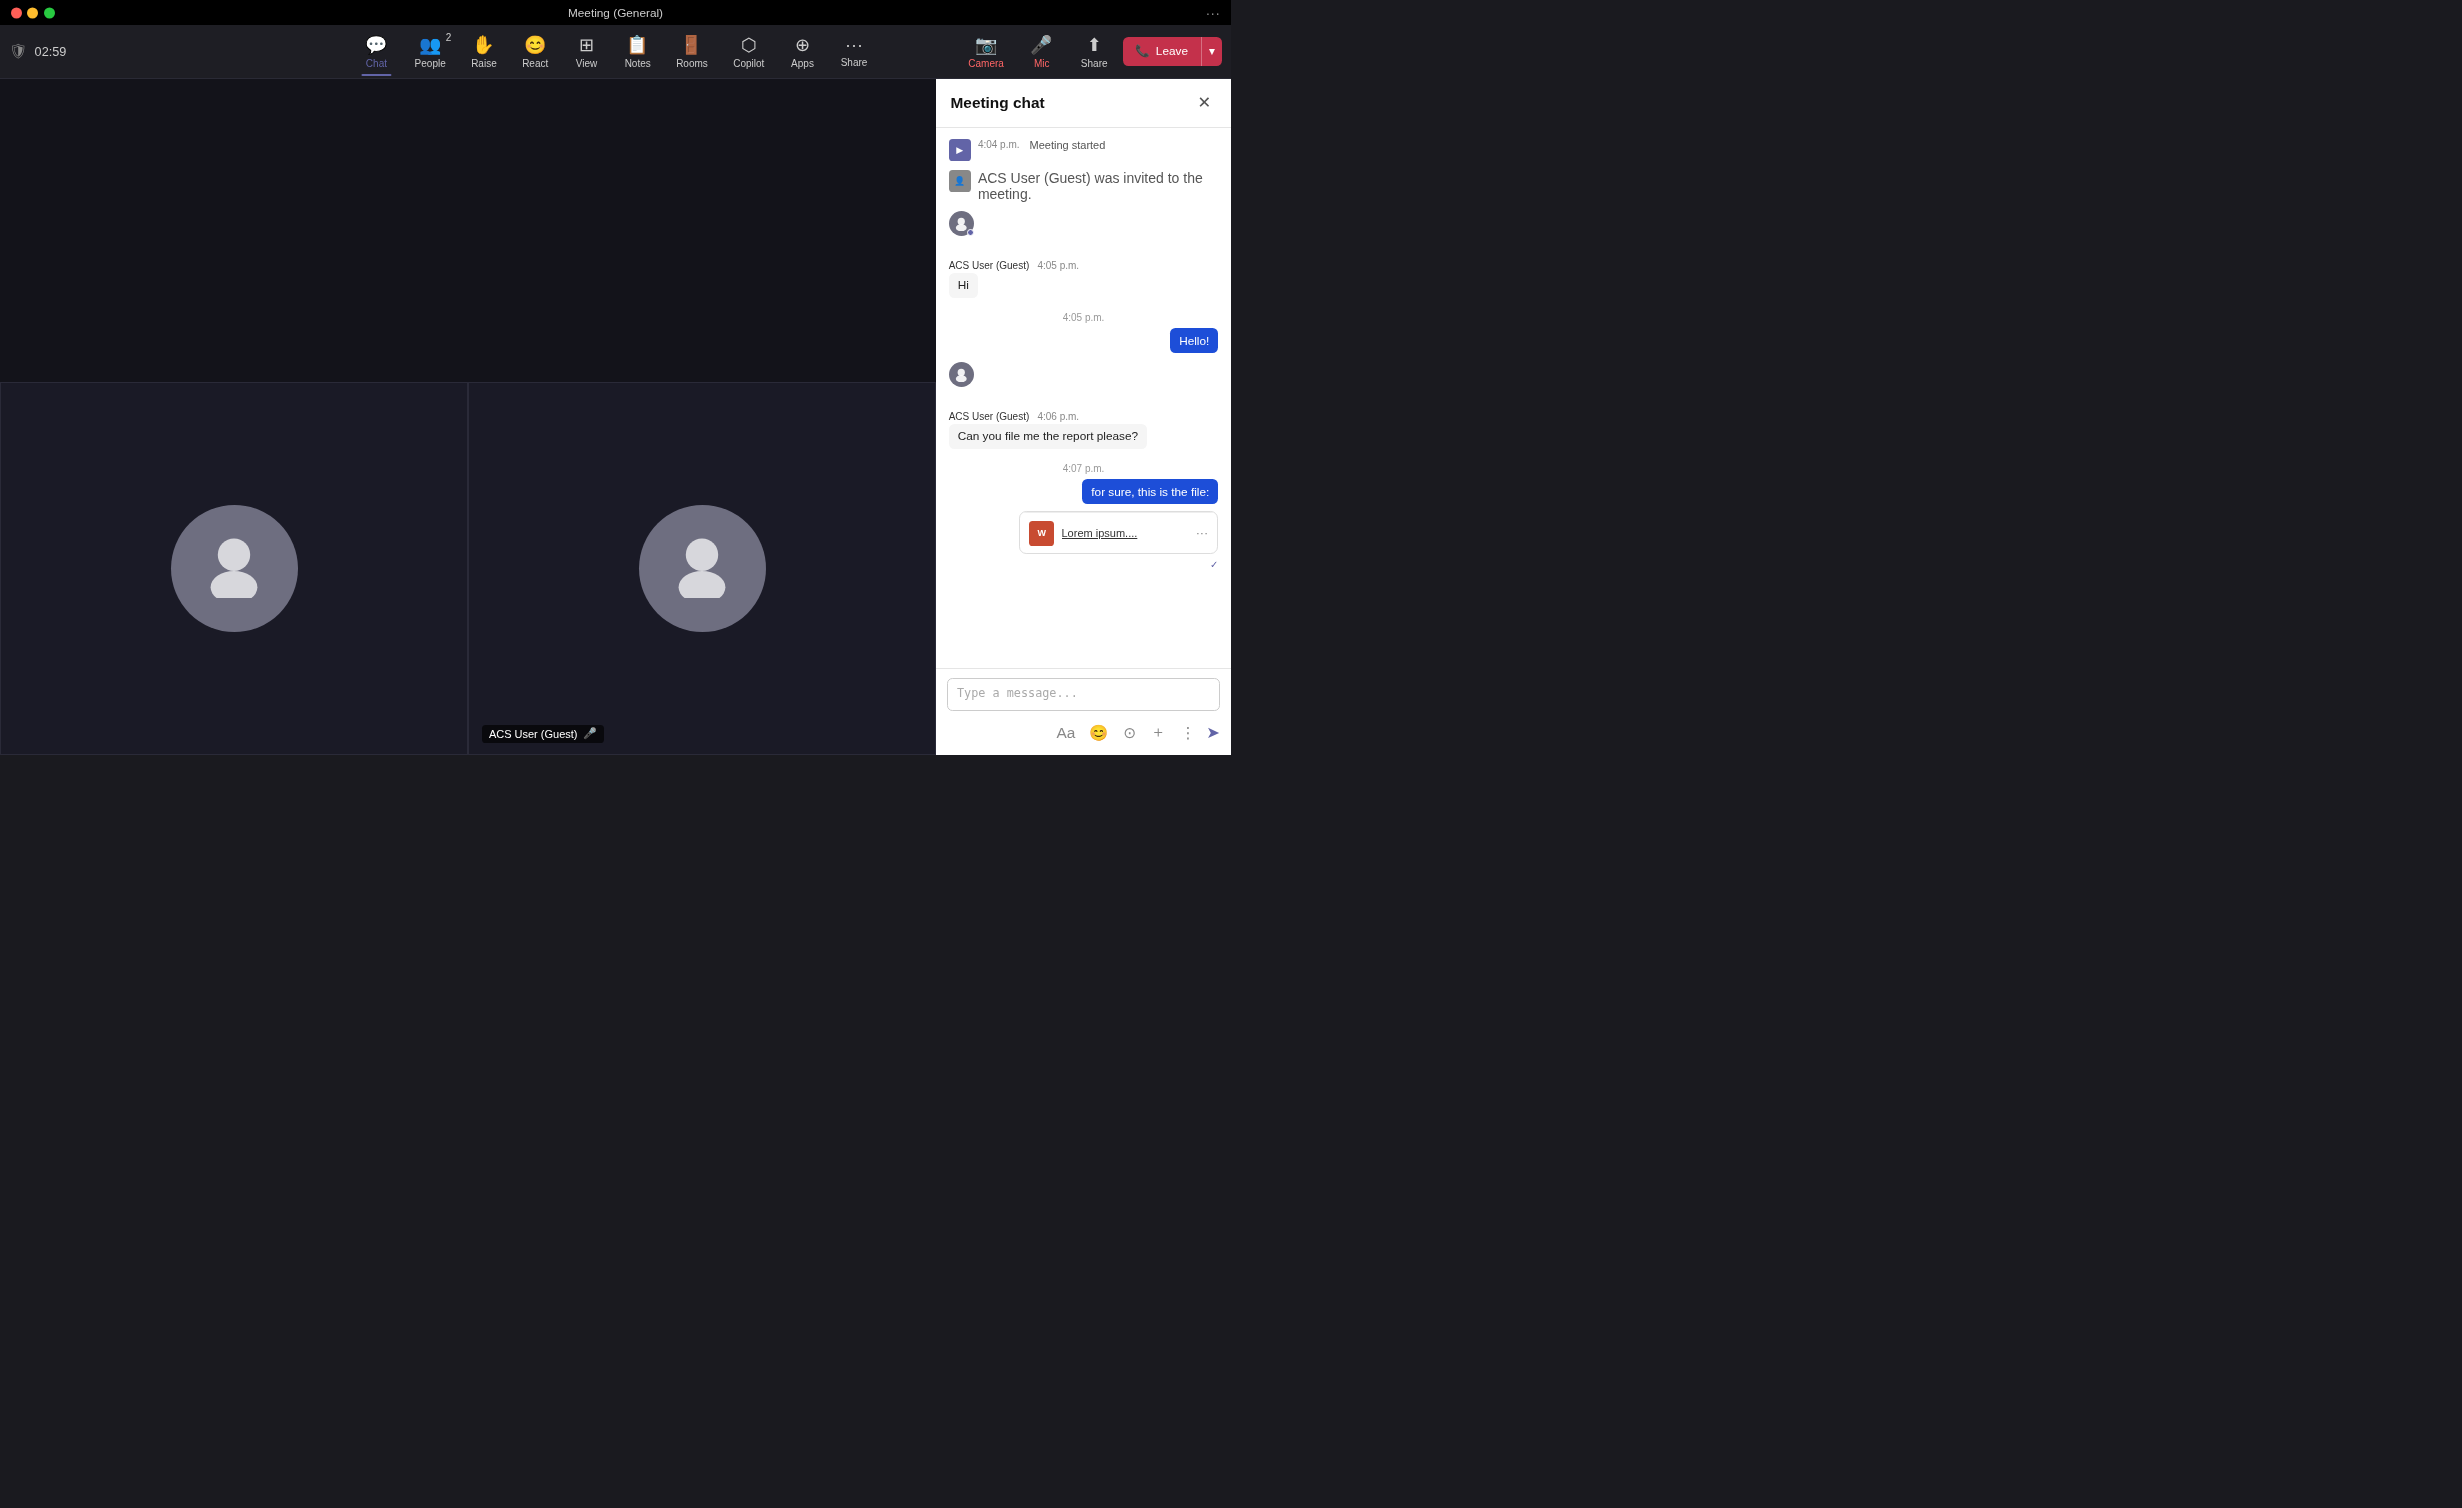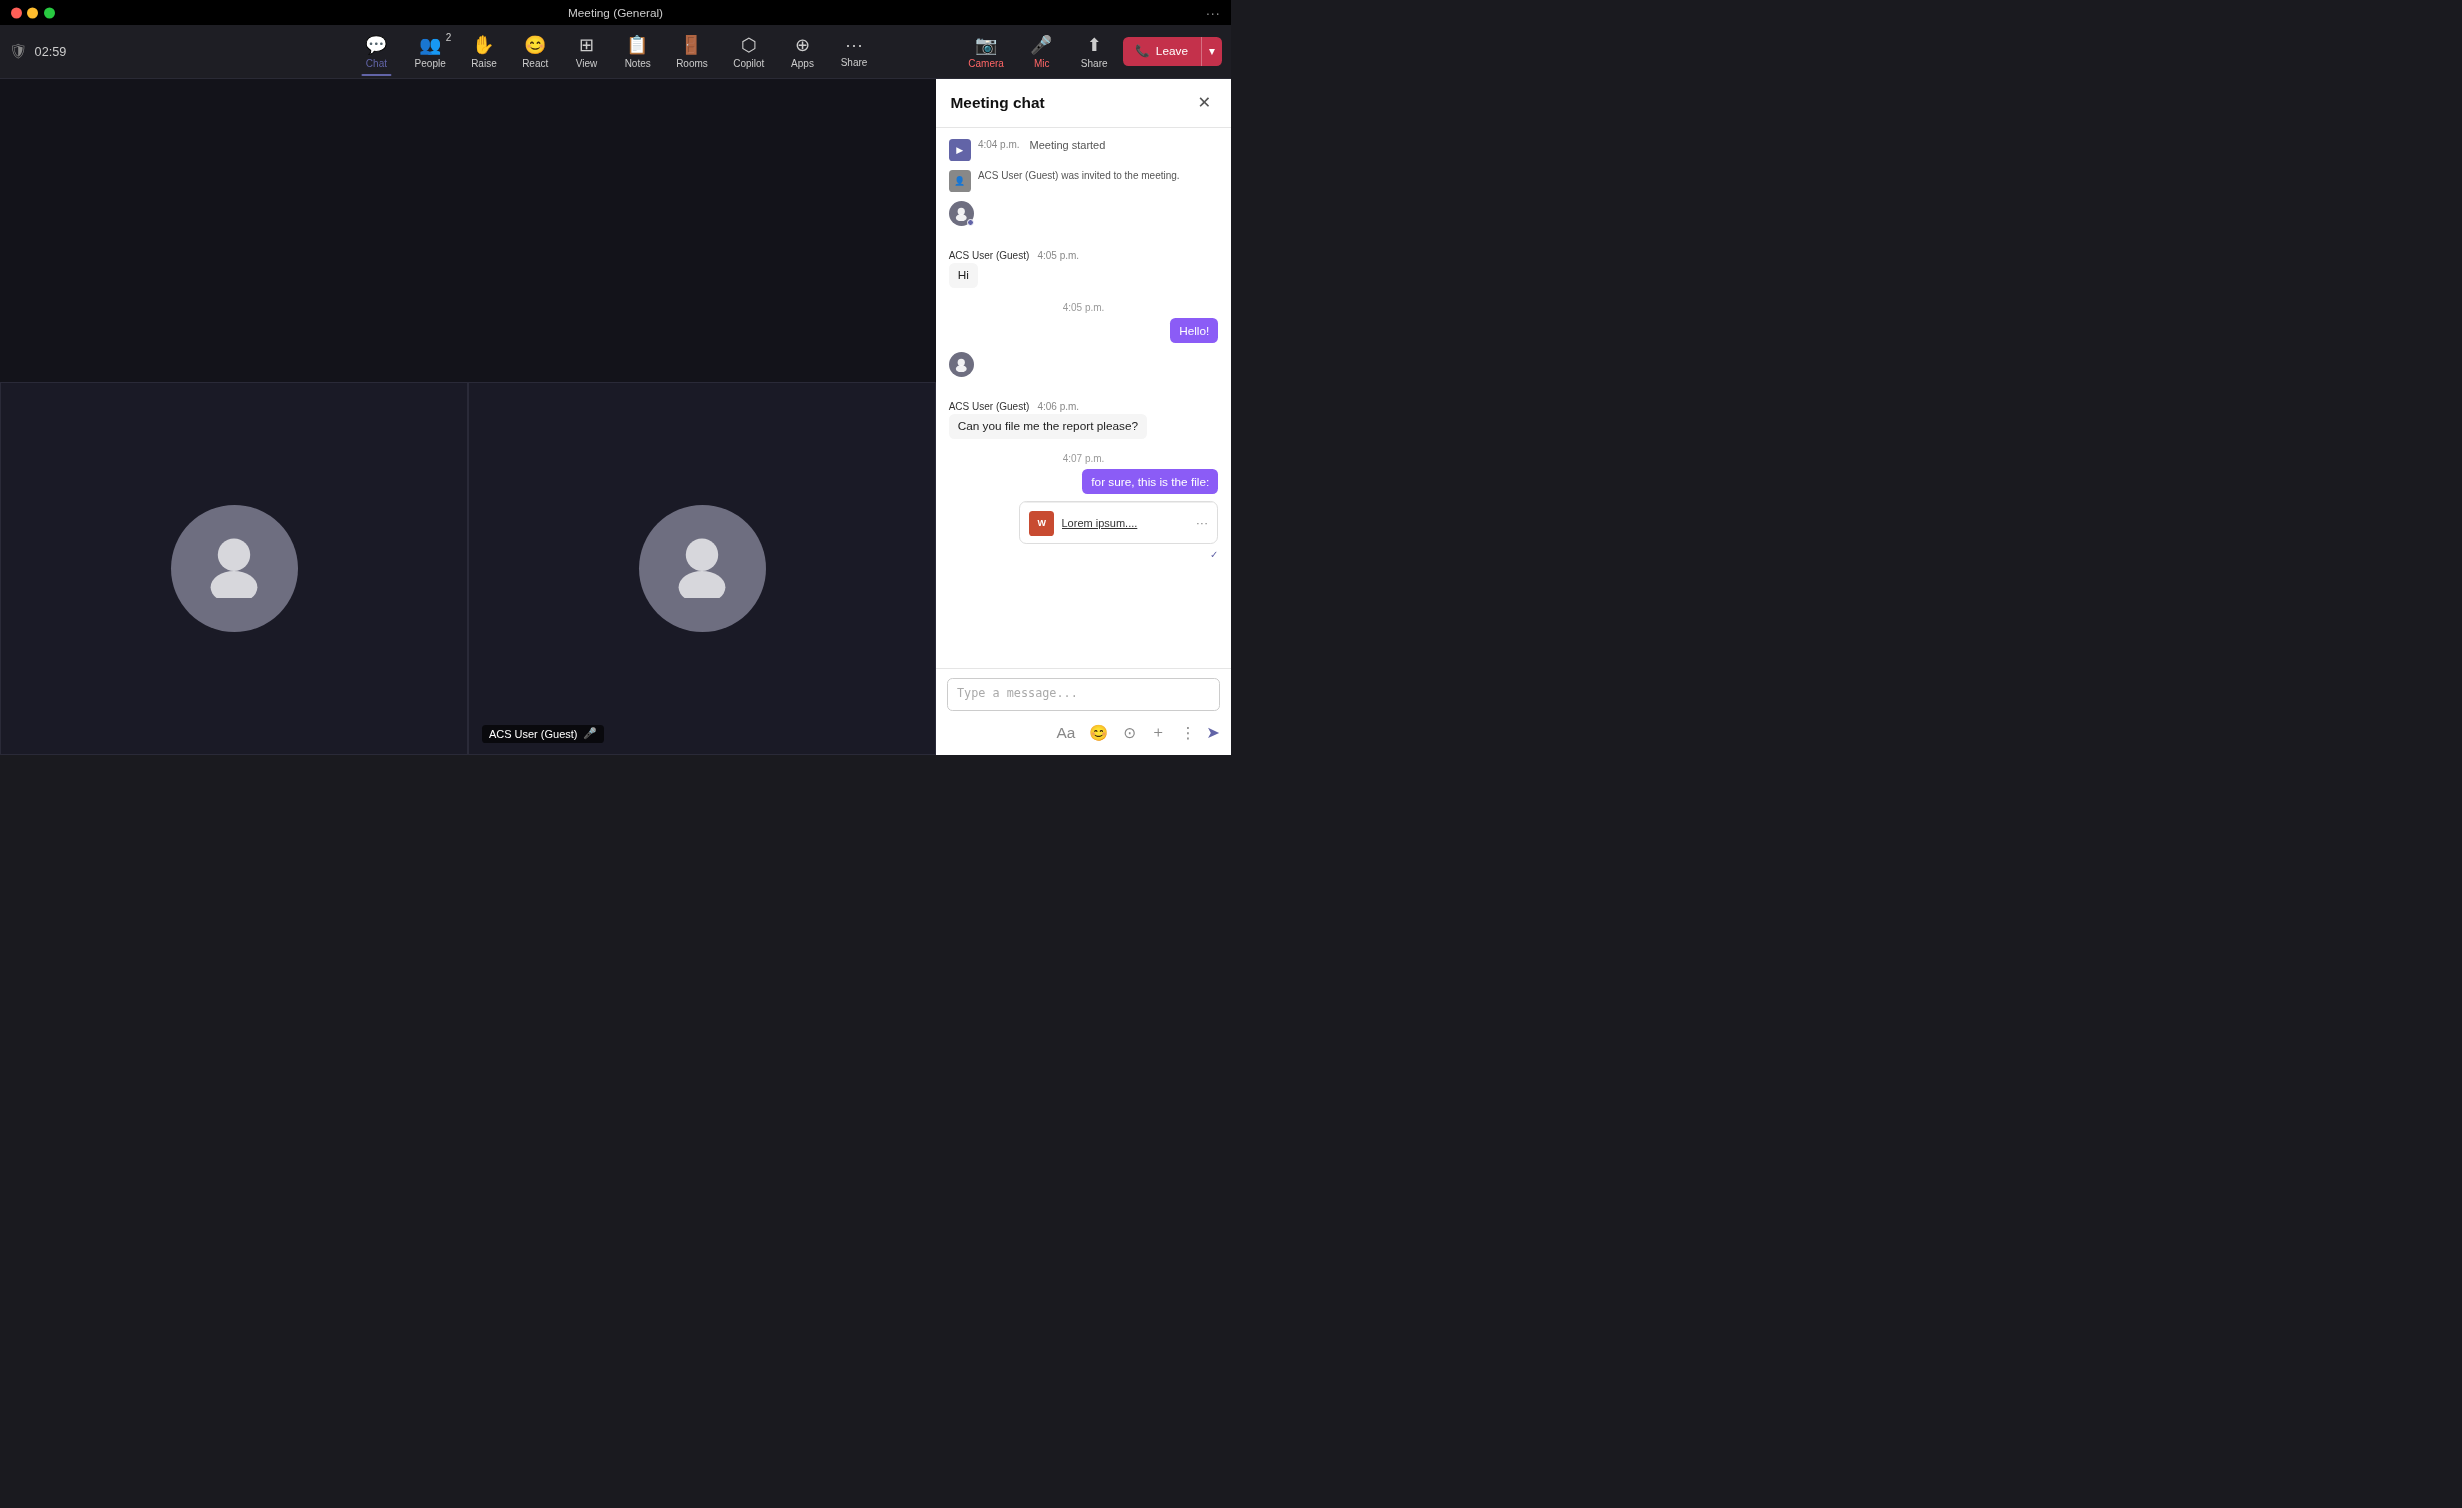--- a/index.html
+++ b/index.html
@@ -365,21 +365,21 @@
     .msg-bubble {
       background: #f5f5f5;
       border-radius: 5.4px;
       padding: 5.4px 9px;
       font-size: 11.8px;
       color: #222;
       max-width: 199px;
       display: inline-block;
     }
     .msg-bubble.self {
-      background: #8b5cf6;
+      background: #1d4ed8;
       color: #fff;
     }
 
     .self-msg-row {
       display: flex;
       justify-content: flex-end;
     }
 
     .msg-timestamp-center {
       text-align: center;
@@ -655,21 +655,21 @@
     <div class="chat-messages">
 
       <div class="system-msg">
         <div class="system-icon">▶</div>
         <span style="color:#888;font-size:10px;">4:04 p.m.&nbsp;</span>
         <span style="color:#555;font-size:11px;">Meeting started</span>
       </div>
 
       <div class="system-msg">
         <div class="system-icon gray">👤</div>
-        <span style="color:#555;font-size:10px;">ACS User (Guest) was invited to the meeting.</span>
+        <span style="color:#555;font-size:14px;">ACS User (Guest) was invited to the meeting.</span>
       </div>
 
       <div>
         <div class="chat-msg-row">
           <div class="chat-avatar">
             <svg width="14.5" height="14.5" viewBox="0 0 16 16" fill="none">
               <circle cx="8" cy="6" r="4" fill="white" opacity="0.9"></circle>
               <ellipse cx="8" cy="13" rx="6" ry="4" fill="white" opacity="0.9"></ellipse>
             </svg>
             <div class="online-dot"></div>

